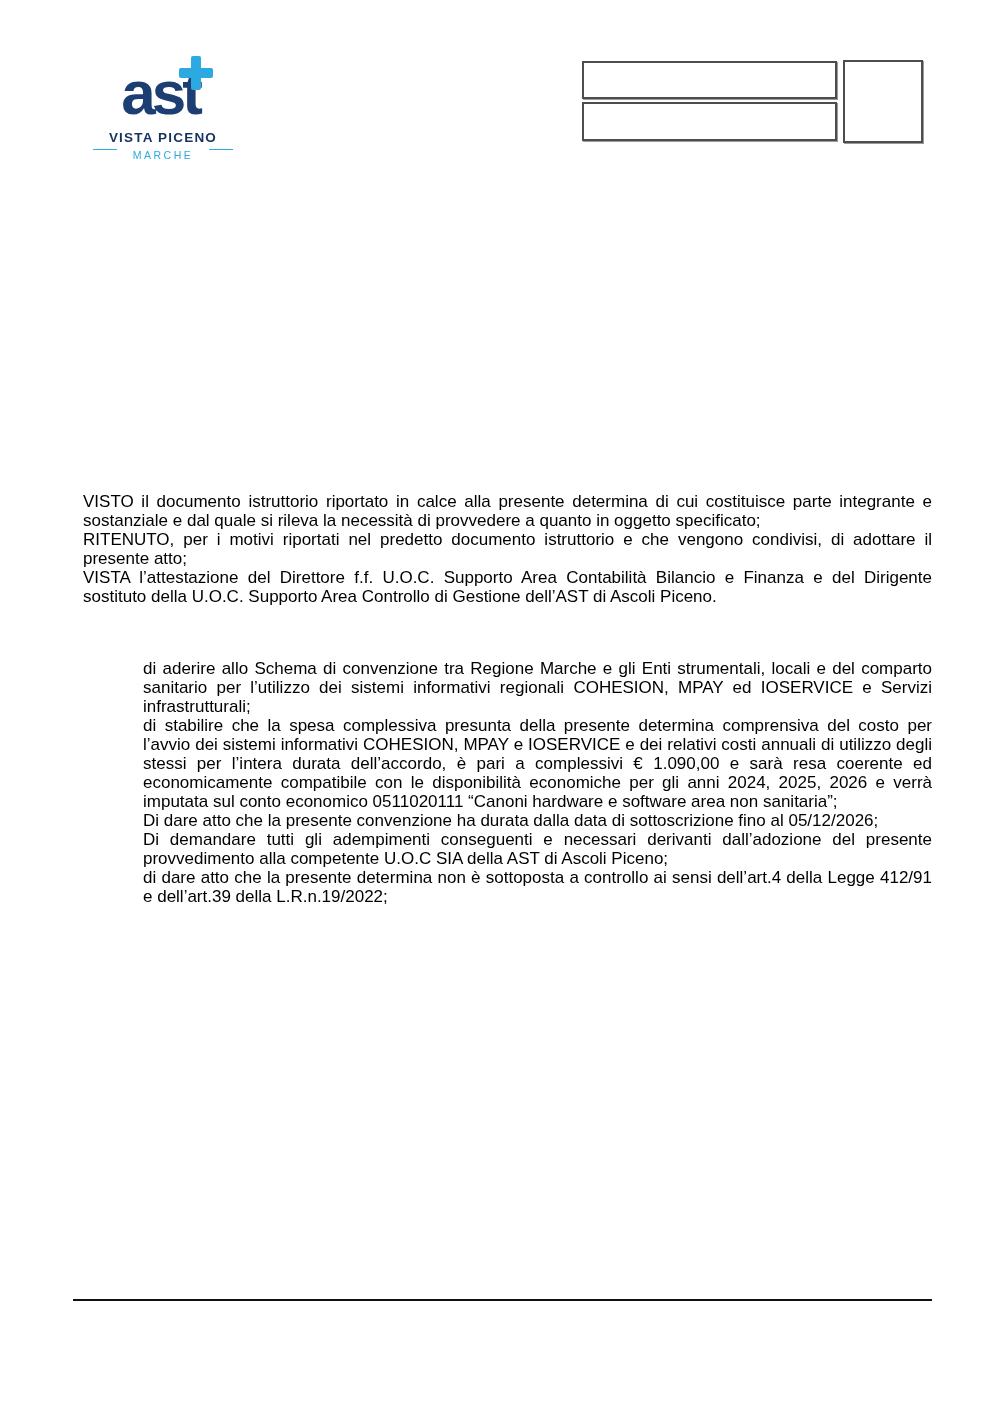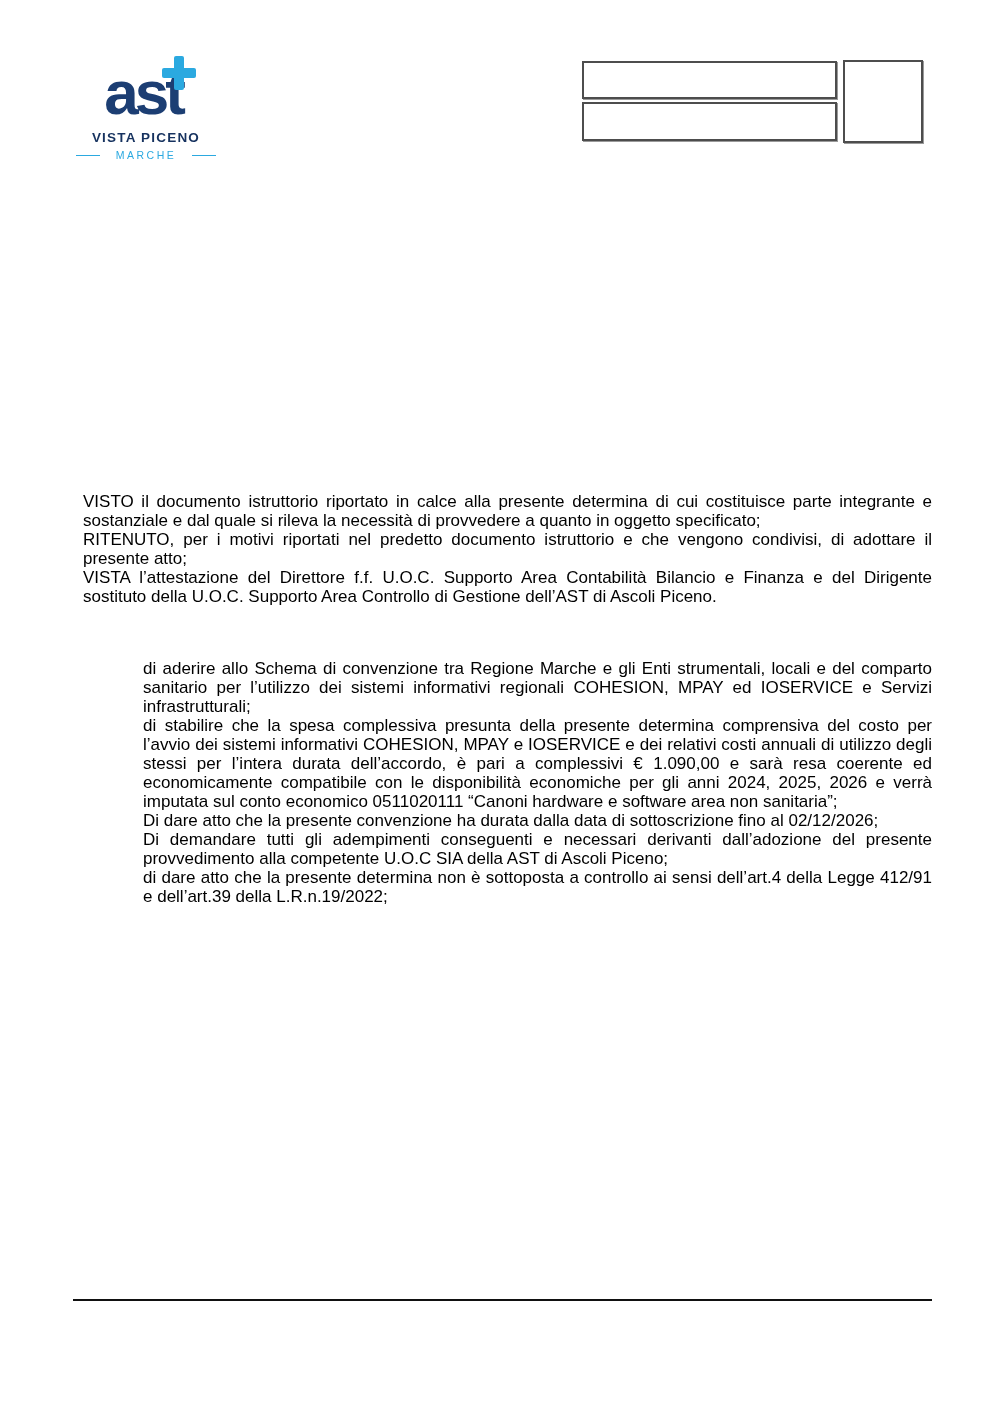--- a/index.html
+++ b/index.html
@@ -10,21 +10,21 @@
     height: 1415px;
     background: #ffffff;
     font-family: "Liberation Sans", sans-serif;
     color: #000000;
     overflow: hidden;
   }
 
   
   .logo {
     position: absolute;
-    left: 76px;
+    left: 93px;
     top: 58px;
     width: 140px;
     text-align: center;
   }
   .logo-mark {
     position: relative;
     display: inline-block;
     font-size: 62px;
     font-weight: 700;
     letter-spacing: -4px;
@@ -50,21 +50,20 @@
     margin-top: 2px;
     font-size: 13.5px;
     font-weight: 700;
     letter-spacing: 1.2px;
     color: #16325f;
     white-space: nowrap;
   }
   .logo-region {
     margin-top: 4px;
     display: flex;
-    align-items: center;
     justify-content: center;
     gap: 16px;
     color: #2ba9e0;
     font-size: 10.5px;
     letter-spacing: 2.5px;
     font-weight: 400;
   }
   .logo-region .dash {
     height: 1px;
     width: 24px;
@@ -137,21 +136,21 @@
   <div class="hdr-box square"></div>
 
   <div class="content">
     <p>VISTO il documento istruttorio riportato in calce alla presente determina di cui costituisce parte integrante e sostanziale e dal quale si rileva la necessità di provvedere a quanto in oggetto specificato;</p>
     <p>RITENUTO, per i motivi riportati nel predetto documento istruttorio e che vengono condivisi, di adottare il presente atto;</p>
     <p>VISTA l’attestazione del Direttore f.f. U.O.C. Supporto Area Contabilità Bilancio e Finanza e del Dirigente sostituto della U.O.C. Supporto Area Controllo di Gestione dell’AST di Ascoli Piceno.</p>
 
     <ul class="doc-list">
       <li>di aderire allo Schema di convenzione tra Regione Marche e gli Enti strumentali, locali e del comparto sanitario per l’utilizzo dei sistemi informativi regionali COHESION, MPAY ed IOSERVICE e Servizi infrastrutturali;</li>
       <li>di stabilire che la spesa complessiva presunta della presente determina comprensiva del costo per l’avvio dei sistemi informativi COHESION, MPAY e IOSERVICE e dei relativi costi annuali di utilizzo degli stessi per l’intera durata dell’accordo, è pari a complessivi € 1.090,00 e sarà resa coerente ed economicamente compatibile con le disponibilità economiche per gli anni 2024, 2025, 2026 e verrà imputata sul conto economico 0511020111 “Canoni hardware e software area non sanitaria”;</li>
-      <li>Di dare atto che la presente convenzione ha durata dalla data di sottoscrizione fino al 02/12/2026;</li>
+      <li>Di dare atto che la presente convenzione ha durata dalla data di sottoscrizione fino al 05/12/2026;</li>
       <li>Di demandare tutti gli adempimenti conseguenti e necessari derivanti dall’adozione del presente provvedimento alla competente U.O.C SIA della AST di Ascoli Piceno;</li>
       <li>di dare atto che la presente determina non è sottoposta a controllo ai sensi dell’art.4 della Legge 412/91 e dell’art.39 della L.R.n.19/2022;</li>
     </ul>
   </div>
 
   <div class="footer-rule"></div>
 
 </div>
 
 </body></html>

